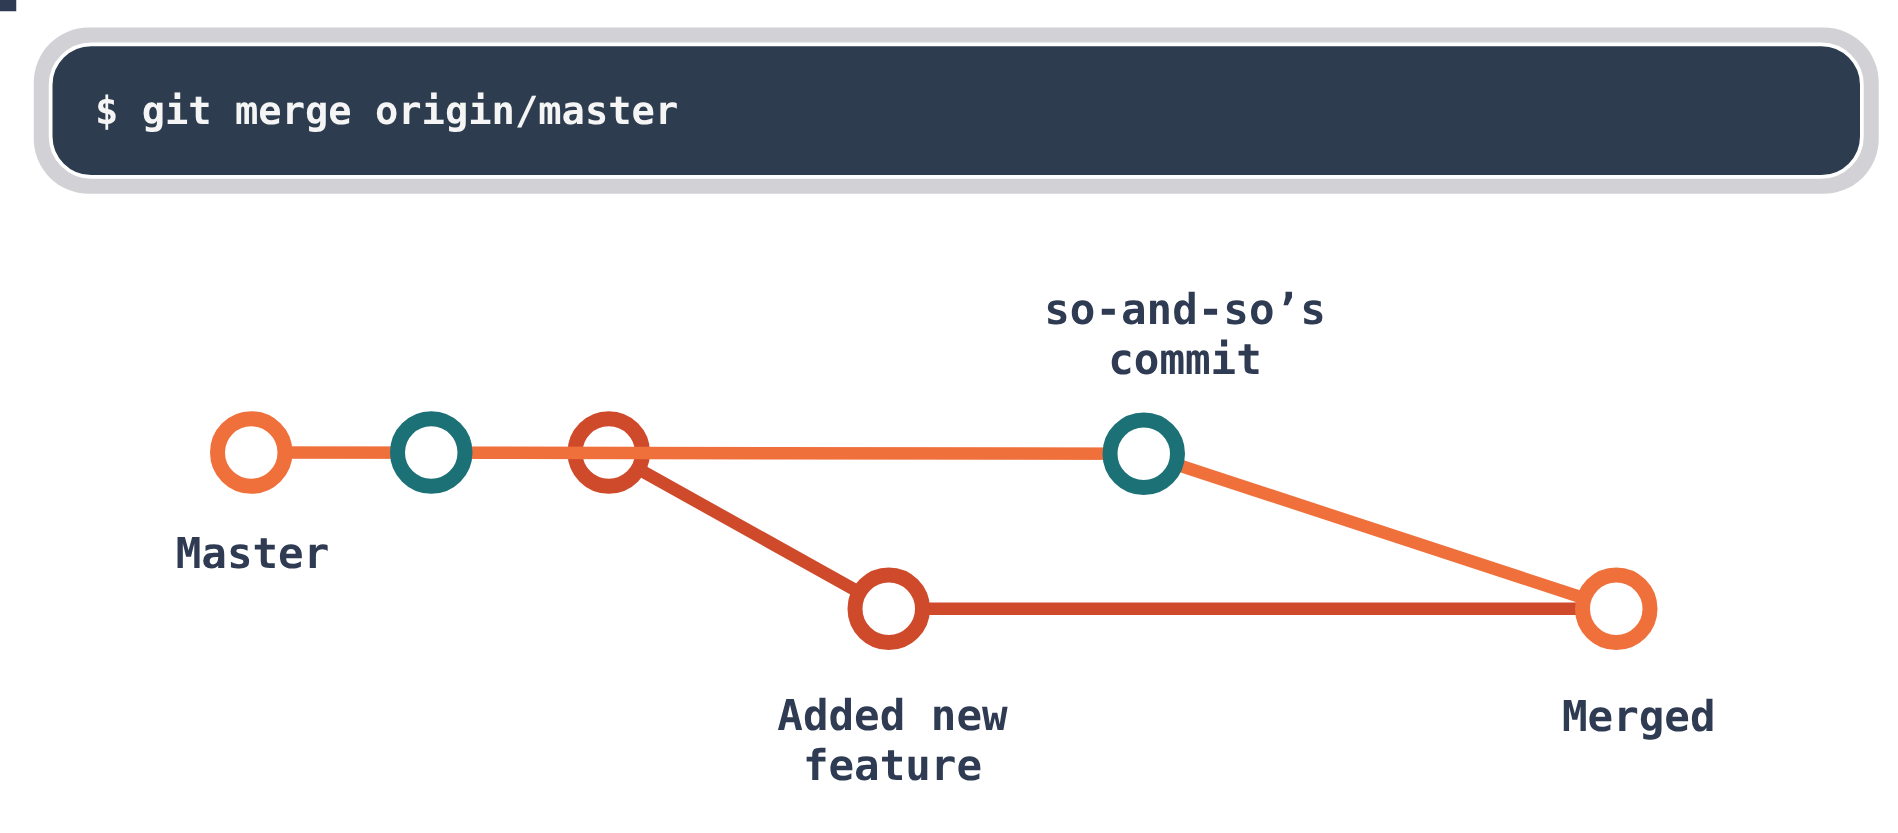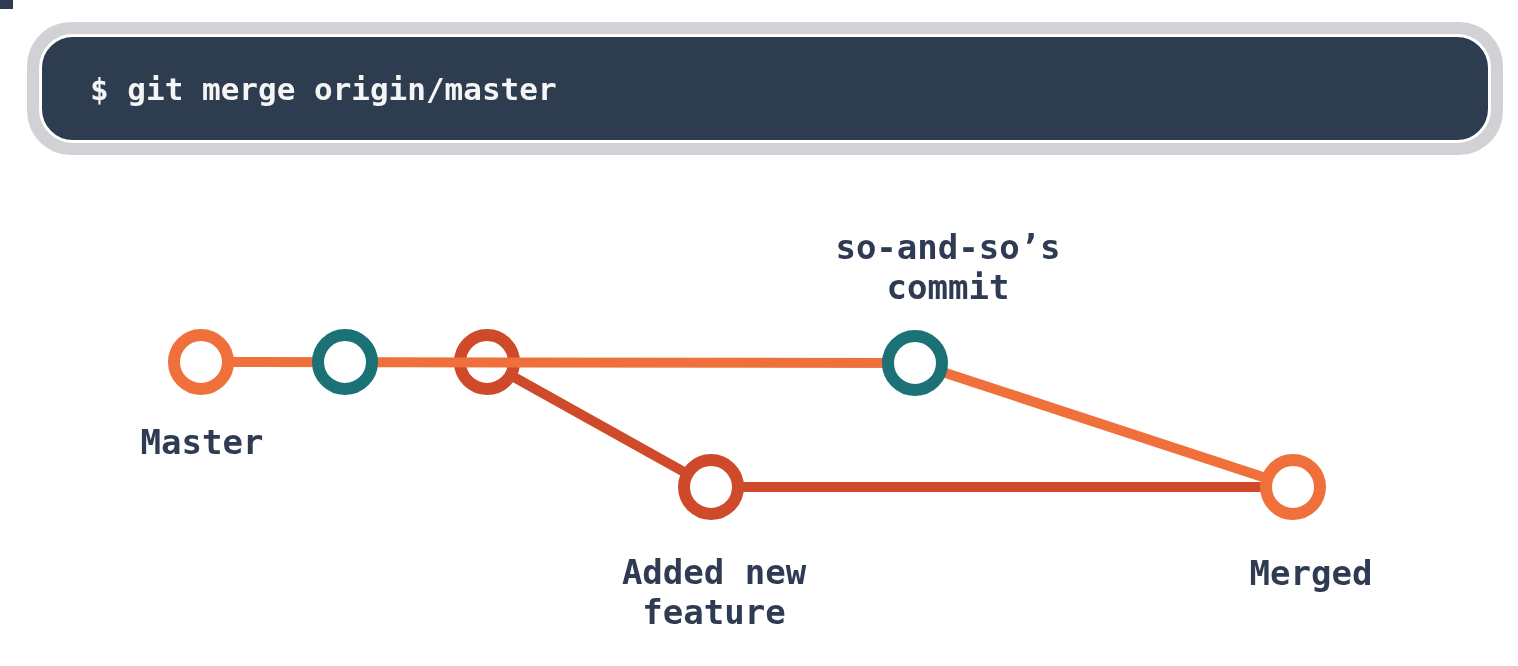--- a/index.html
+++ b/index.html
@@ -14,21 +14,21 @@
   .terminal-frame {
     position: absolute; left: 27px; top: 22px; width: 1476px; height: 133px;
     background: #D2D2D6; border-radius: 44px; padding: 12px;
   }
   .terminal-screen {
     width: 100%; height: 100%;
     background: #2D3C4E; border: 3px solid #ffffff; border-radius: 34px;
     display: flex; align-items: center;
   }
   .terminal-command {
-    margin-left: 48px;
+    margin-left: 34px;
     font-family: "DejaVu Sans Mono", "Liberation Mono", monospace;
     font-weight: bold; font-size: 31px; color: #F5F5F5;
     letter-spacing: 0px; white-space: pre;
   }
 
   .graph-svg { position: absolute; left: 0; top: 0; width: 1518px; height: 666px; }
 
   .diagram-label {
     font-family: "DejaVu Sans Mono", "Liberation Mono", monospace;
     font-weight: bold;

